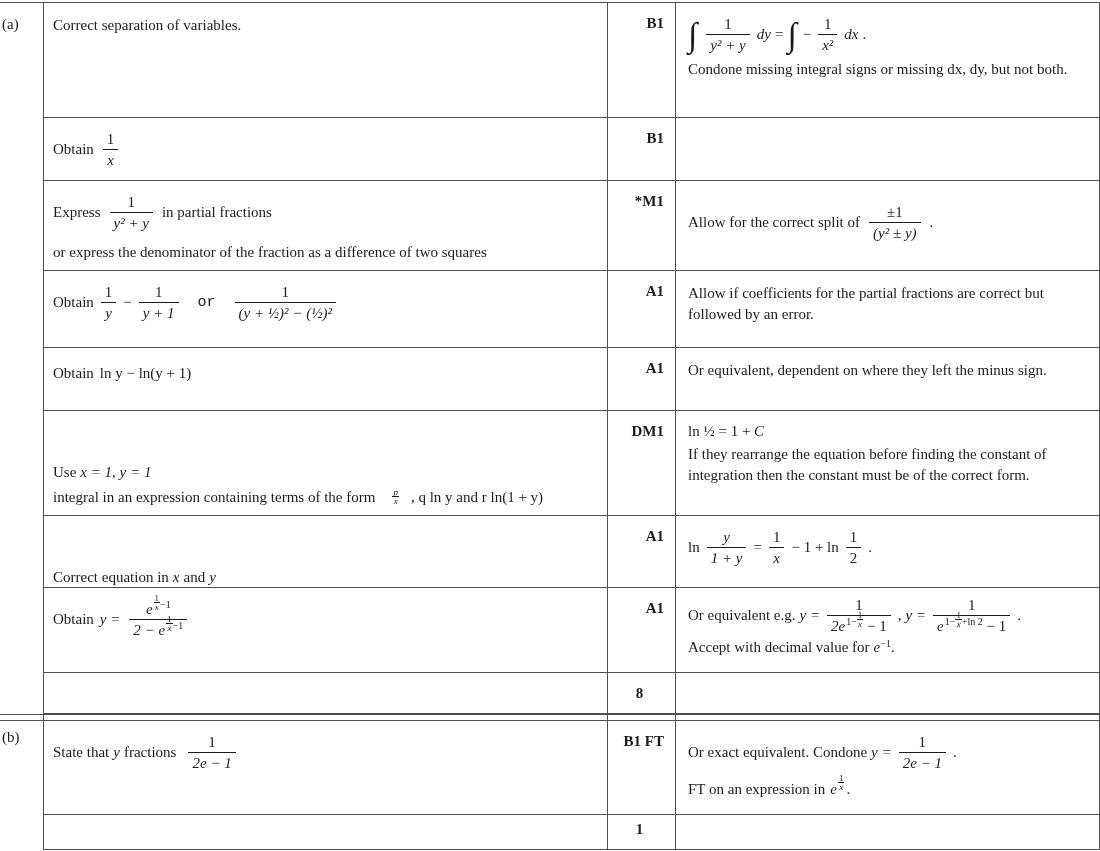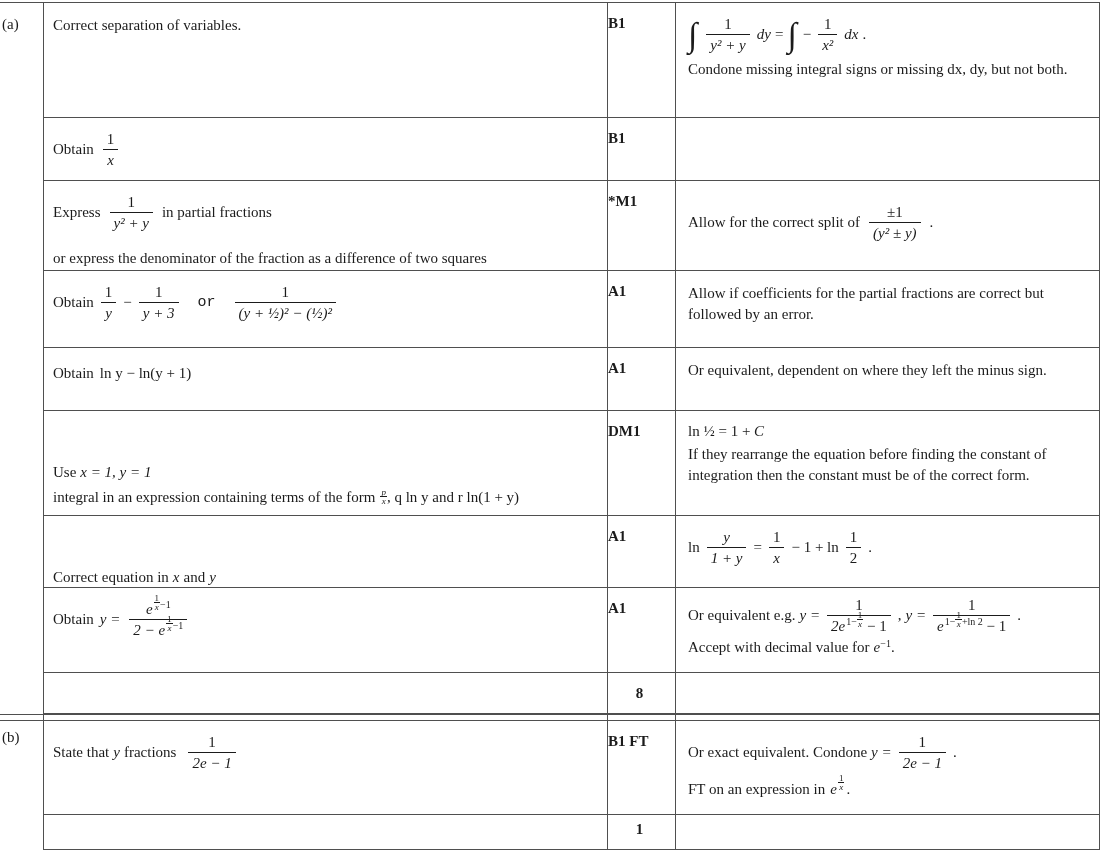--- a/index.html
+++ b/index.html
@@ -24,30 +24,30 @@
   .cell{box-sizing:border-box;}
   .answer{
     width:564px;flex:0 0 564px;
     border-right:1px solid #4f4f4f;
     padding:12px 10px 4px 9px;
   }
   .marks{
     width:68px;flex:0 0 68px;
     border-right:1px solid #4f4f4f;
     padding:12px 11px 0 0;
-    font-weight:bold;
+    text-align:right;font-weight:bold;
   }
   .marks.total{text-align:center;padding-right:4px;}
   .guidance{
     flex:1;min-width:0;
     border-right:1px solid #4f4f4f;
     padding:12px 20px 4px 12px;
   }
   .txt{line-height:21px;}
-  .fx{display:flex;align-items:center;}
+  .fx{display:flex;align-items:center;gap:12px;}
   .fxb{display:flex;align-items:baseline;margin-top:41px;}
   .g6{gap:6px;}
   .g4{gap:4px;}
   .it{font-style:italic;}
   .orgap{margin:0 12px;font-family:Liberation Mono, monospace;}
   
   .fr{display:inline-block;vertical-align:middle;text-align:center;margin:0 3px;}
   .fr .fn{display:block;border-bottom:1px solid #1b1b1b;padding:0 4px 1px 4px;line-height:18px;}
   .fr .fd{display:block;padding:1px 4px 0 4px;line-height:18px;}
   
@@ -121,21 +121,21 @@
       <div class="trow" style="height:90px">
         <div class="cell answer">
           <div class="fx g6">
             <span>Express</span>
             <span class="fr">
               <span class="fn">1</span>
               <span class="fd it">y² + y</span>
             </span>
             <span>in partial fractions</span>
           </div>
-          <div class="txt" style="margin-top:16px">or express the denominator of the fraction as a difference of two squares</div>
+          <div class="txt" style="margin-top:10px">or express the denominator of the fraction as a difference of two squares</div>
         </div>
         <div class="cell marks">*M1</div>
         <div class="cell guidance">
           <div class="fx g6" style="margin-top:10px">
             <span>Allow for the correct split of</span>
             <span class="fr">
               <span class="fn">±1</span>
               <span class="fd it">(y² ± y)</span>
             </span>
             <span>.</span>
@@ -147,21 +147,21 @@
         <div class="cell answer">
           <div class="fx g4">
             <span>Obtain</span>
             <span class="fr">
               <span class="fn">1</span>
               <span class="fd it">y</span>
             </span>
             <span>−</span>
             <span class="fr">
               <span class="fn">1</span>
-              <span class="fd it">y + 3</span>
+              <span class="fd it">y + 1</span>
             </span>
             <span class="orgap">or</span>
             <span class="fr">
               <span class="fn">1</span>
               <span class="fd it">(y + ½)² − (½)²</span>
             </span>
           </div>
         </div>
         <div class="cell marks">A1</div>
         <div class="cell guidance">

